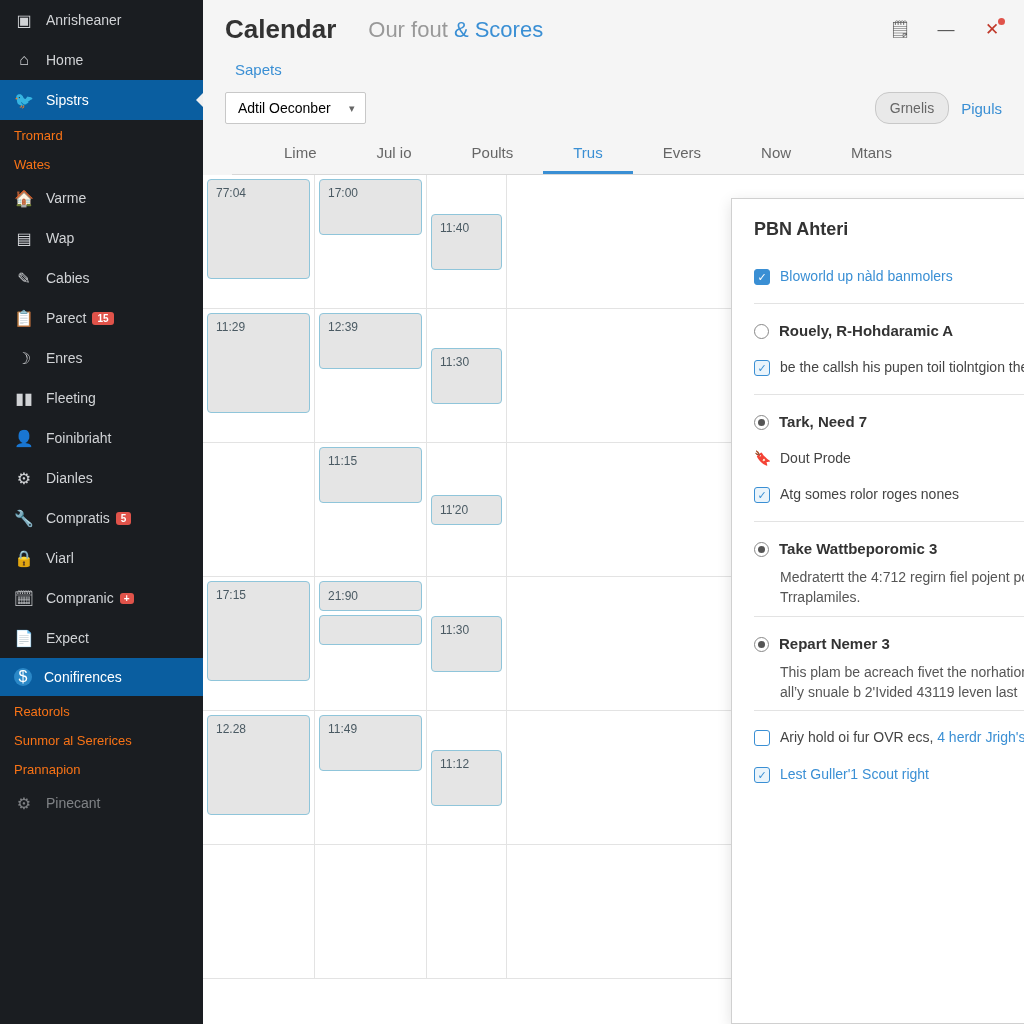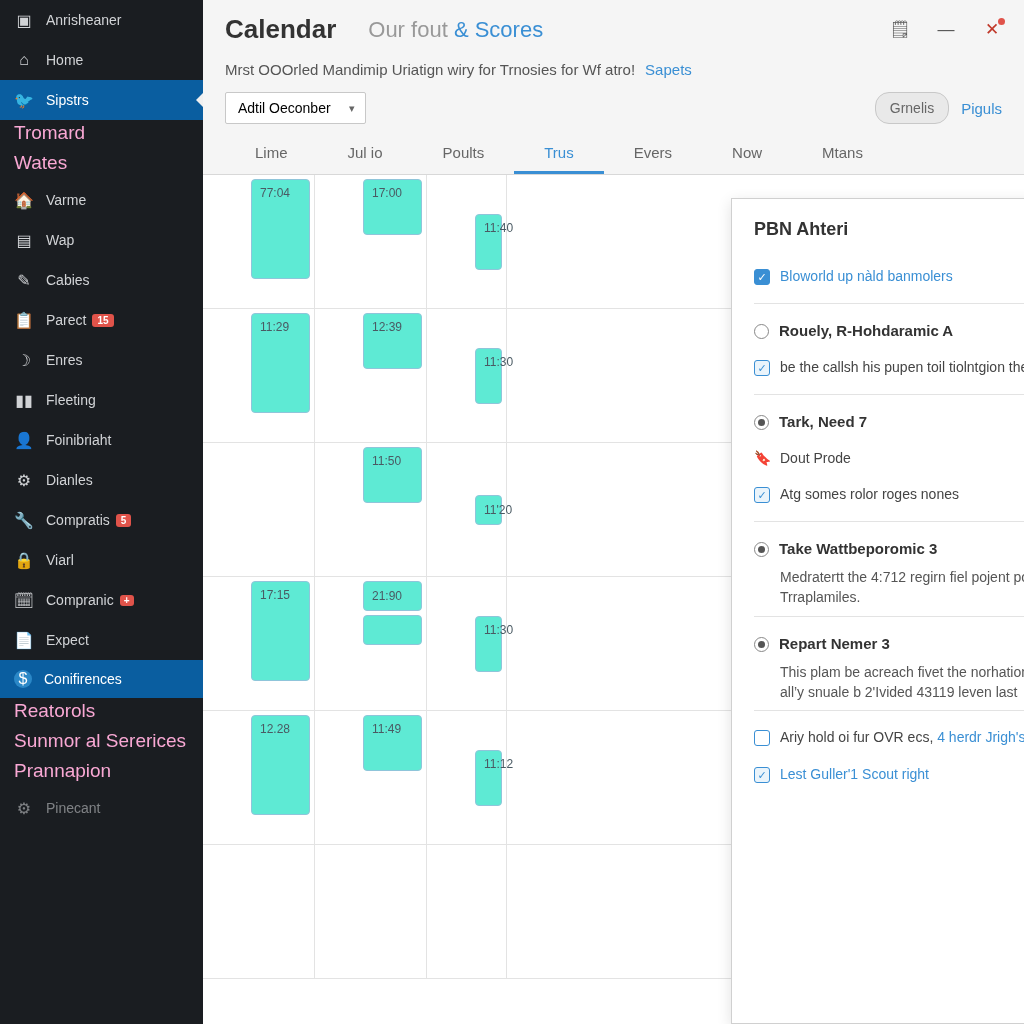--- a/index.html
+++ b/index.html
@@ -3,21 +3,21 @@
 <meta charset="utf-8">
 <style>
 * { box-sizing: border-box; margin: 0; padding: 0; }
 body { font-family: -apple-system, BlinkMacSystemFont, "Segoe UI", Arial, sans-serif; width: 1024px; height: 1024px; overflow: hidden; background: #f0f0f0; display: flex; }
 .sidebar { width: 203px; background: #1a1d21; color: #d1d3d6; display: flex; flex-direction: column; font-size: 14px; overflow-y: auto; }
 .sidebar::-webkit-scrollbar { width: 0; }
 .sb-item { display: flex; align-items: center; padding: 10px 14px; cursor: pointer; position: relative; }
 .sb-item .icon { width: 20px; height: 20px; display: inline-flex; align-items: center; justify-content: center; margin-right: 12px; font-size: 16px; }
 .sb-item.active { background: #0a5ea0; color: #fff; }
 .sb-item.active::after { content: ""; position: absolute; right: -1px; top: 50%; transform: translateY(-50%); border: 8px solid transparent; border-right-color: #f0f0f0; }
-.sb-sub { padding: 2px 14px 6px 14px; color: #f9a8d4; font-size: 19px; cursor: pointer; }
+.sb-sub { padding: 8px 14px 6px 14px; color: #f97316; font-size: 13px; cursor: pointer; }
 .sb-item.conf { background: #0a5ea0; color: #fff; }
 .badge { background: #e0534a; color: #fff; font-size: 10px; padding: 1px 5px; border-radius: 3px; margin-left: 6px; font-weight: 600; }
 .badge.plus { background: #e0534a; padding: 0 4px; }
 
 .main { flex: 1; display: flex; flex-direction: column; background: #f5f5f5; position: relative; }
 .topbar { display: flex; align-items: center; padding: 14px 22px 10px 22px; }
 .topbar h1 { font-size: 26px; font-weight: 600; color: #333; margin-right: 32px; }
 .topbar .breadcrumb { font-size: 22px; color: #999; }
 .topbar .breadcrumb .amp { color: #3a8fd4; }
 .topbar .breadcrumb .scores { color: #3a8fd4; }
@@ -29,31 +29,31 @@
 .subheader { display: flex; align-items: center; padding: 6px 22px 14px 22px; font-size: 15px; color: #555; }
 .subheader a { color: #3a8fd4; text-decoration: none; margin-left: 10px; }
 
 .controls { display: flex; align-items: center; padding: 0 22px 10px 22px; }
 .select { border: 1px solid #c8c8c8; background: #fff; padding: 7px 34px 7px 12px; font-size: 14px; border-radius: 2px; position: relative; cursor: pointer; }
 .select::after { content: "▾"; position: absolute; right: 10px; top: 50%; transform: translateY(-50%); font-size: 11px; color: #666; }
 .controls .spacer { flex: 1; }
 .btn-pill { border: 1px solid #c8c8c8; background: #e9e9e9; padding: 7px 14px; font-size: 14px; border-radius: 14px; color: #666; cursor: pointer; margin-right: 12px; }
 .link-pill { color: #3a8fd4; font-size: 15px; cursor: pointer; }
 
-.tabs { display: flex; border-bottom: 1px solid #d8d8d8; padding: 0 22px; }
+.tabs { display: flex; border-bottom: 1px solid #d8d8d8; padding: 0 22px; margin-left: 29px; }
 .tab { padding: 10px 30px; font-size: 15px; color: #666; cursor: pointer; border-bottom: 3px solid transparent; }
 .tab.active { color: #3a8fd4; border-bottom-color: #3a8fd4; }
 
 .calgrid { flex: 1; position: relative; background: #fff; overflow: hidden; }
 .row { display: flex; border-bottom: 1px solid #e3e3e3; height: 134px; }
 .col0 { width: 112px; border-right: 1px solid #e3e3e3; padding: 4px; }
 .col1 { width: 112px; border-right: 1px solid #e3e3e3; padding: 4px; display: flex; flex-direction: column; gap: 4px; justify-content: flex-start; }
 .col2 { width: 80px; border-right: 1px solid #e3e3e3; padding: 4px; display: flex; flex-direction: column; gap: 4px; justify-content: center; }
 .colrest { flex: 1; }
-.ev { background: #5eead4; border: 1px solid #8fc5da; border-radius: 4px; font-size: 12px; color: #4a5a63; padding: 6px 8px; margin-left: 44px; }
+.ev { background: #e5e5e5; border: 1px solid #8fc5da; border-radius: 4px; font-size: 12px; color: #4a5a63; padding: 6px 8px; }
 .ev.big { height: 100px; }
 .ev.med { height: 56px; }
 .ev.sm { height: 30px; display: flex; align-items: center; }
 .strip { position: absolute; right: 8px; width: 42px; background: #b5d9e8; border: 1px solid #8fc5da; border-radius: 4px; }
 
 .panel { position: absolute; left: 528px; top: 198px; width: 428px; bottom: 0; background: #fff; border: 1px solid #d0d0d0; box-shadow: 0 4px 14px rgba(0,0,0,0.12); padding: 20px 22px; overflow-y: auto; }
 .panel h2 { font-size: 18px; font-weight: 600; color: #333; margin-bottom: 18px; }
 .panel .rowline { display: flex; align-items: flex-start; gap: 10px; padding: 10px 0; font-size: 14px; color: #444; }
 .panel .rowline.link { color: #3a8fd4; }
 .panel .divider { border-top: 1px solid #e3e3e3; margin: 8px 0; }
@@ -157,21 +157,20 @@
       <span class="amp">&amp;</span>
       <span class="scores">Scores</span>
     </div>
     <div class="win-controls">
       <span class="win-btn">🗒</span>
       <span class="win-btn">—</span>
       <span class="win-btn close">✕<span class="dot-red"></span></span>
     </div>
   </div>
   <div class="subheader">
-    <span>Mrst OOOrled Mandimip Uriatign wiry for Trnosies for Wf atro!</span>
     <a>Sapets</a>
   </div>
   <div class="controls">
     <div class="select">Adtil Oeconber</div>
     <div class="spacer"></div>
     <div class="btn-pill">Grnelis</div>
     <div class="link-pill">Piguls</div>
   </div>
   <div class="tabs">
     <div class="tab">Lime</div>
@@ -209,21 +208,21 @@
           <div class="ev med">12:39</div>
         </div>
       <div class="col2">
           <div class="ev med">11:30</div>
         </div>
       <div class="colrest"></div>
     </div>
     <div class="row">
       <div class="col0"></div>
       <div class="col1">
-          <div class="ev med">11:50</div>
+          <div class="ev med">11:15</div>
         </div>
       <div class="col2">
           <div class="ev sm">11'20</div>
         </div>
       <div class="colrest"></div>
     </div>
     <div class="row">
       <div class="col0">
           <div class="ev big">17:15</div>
         </div>

